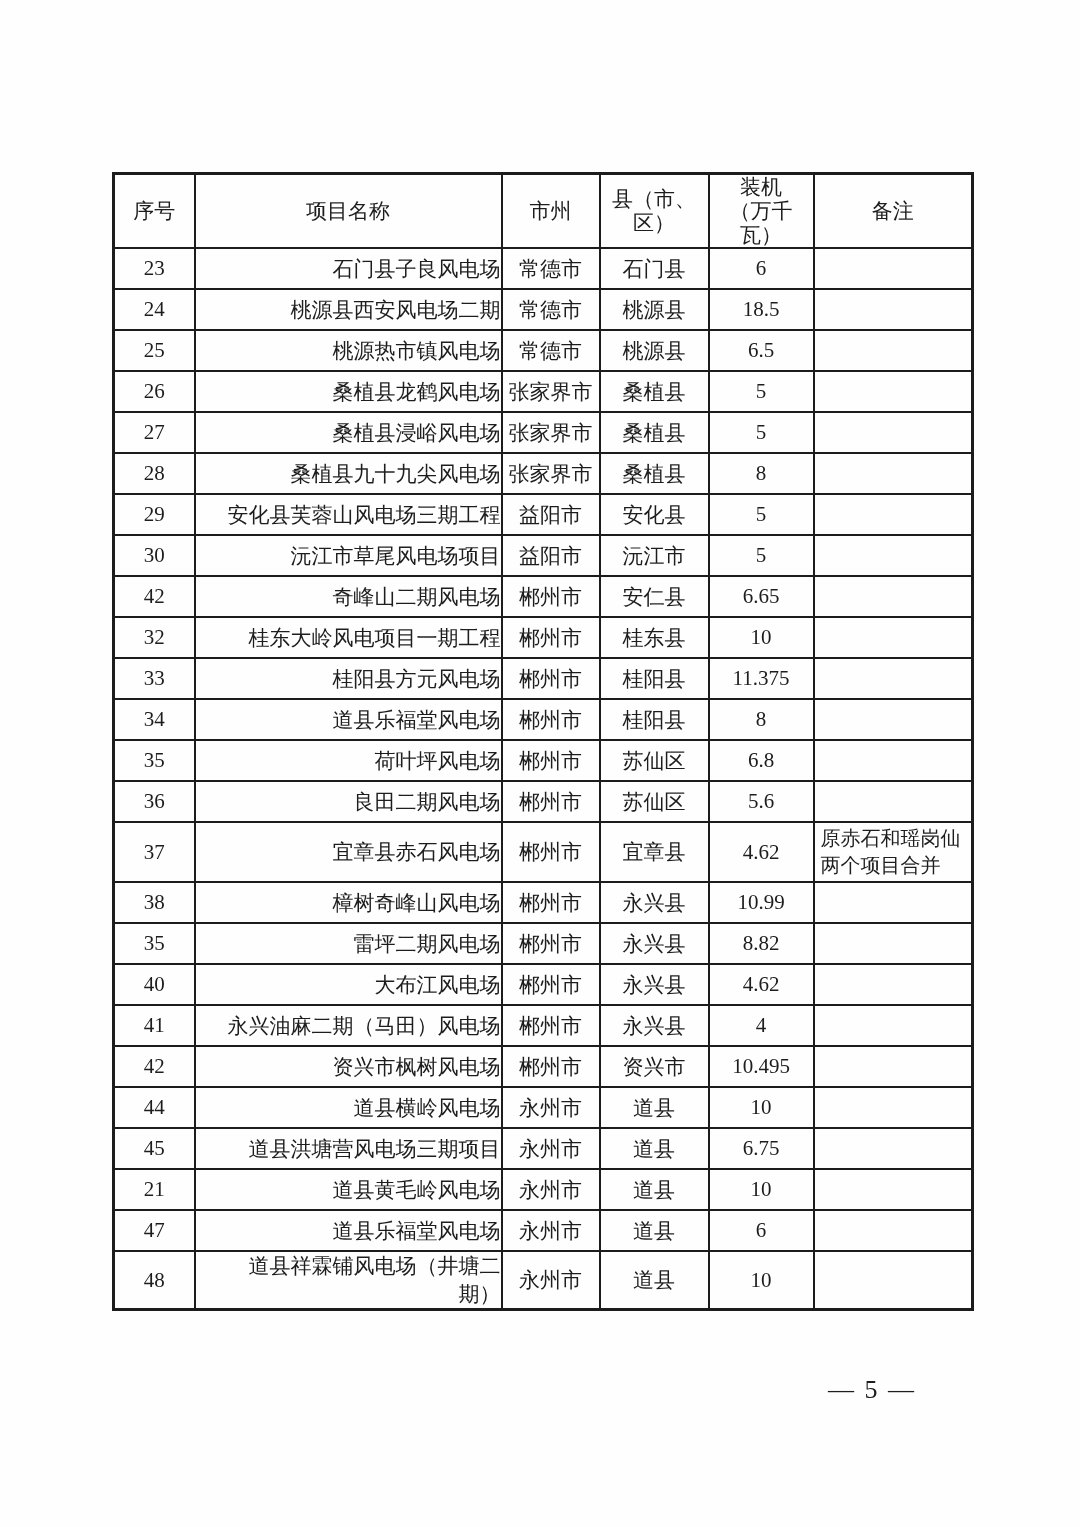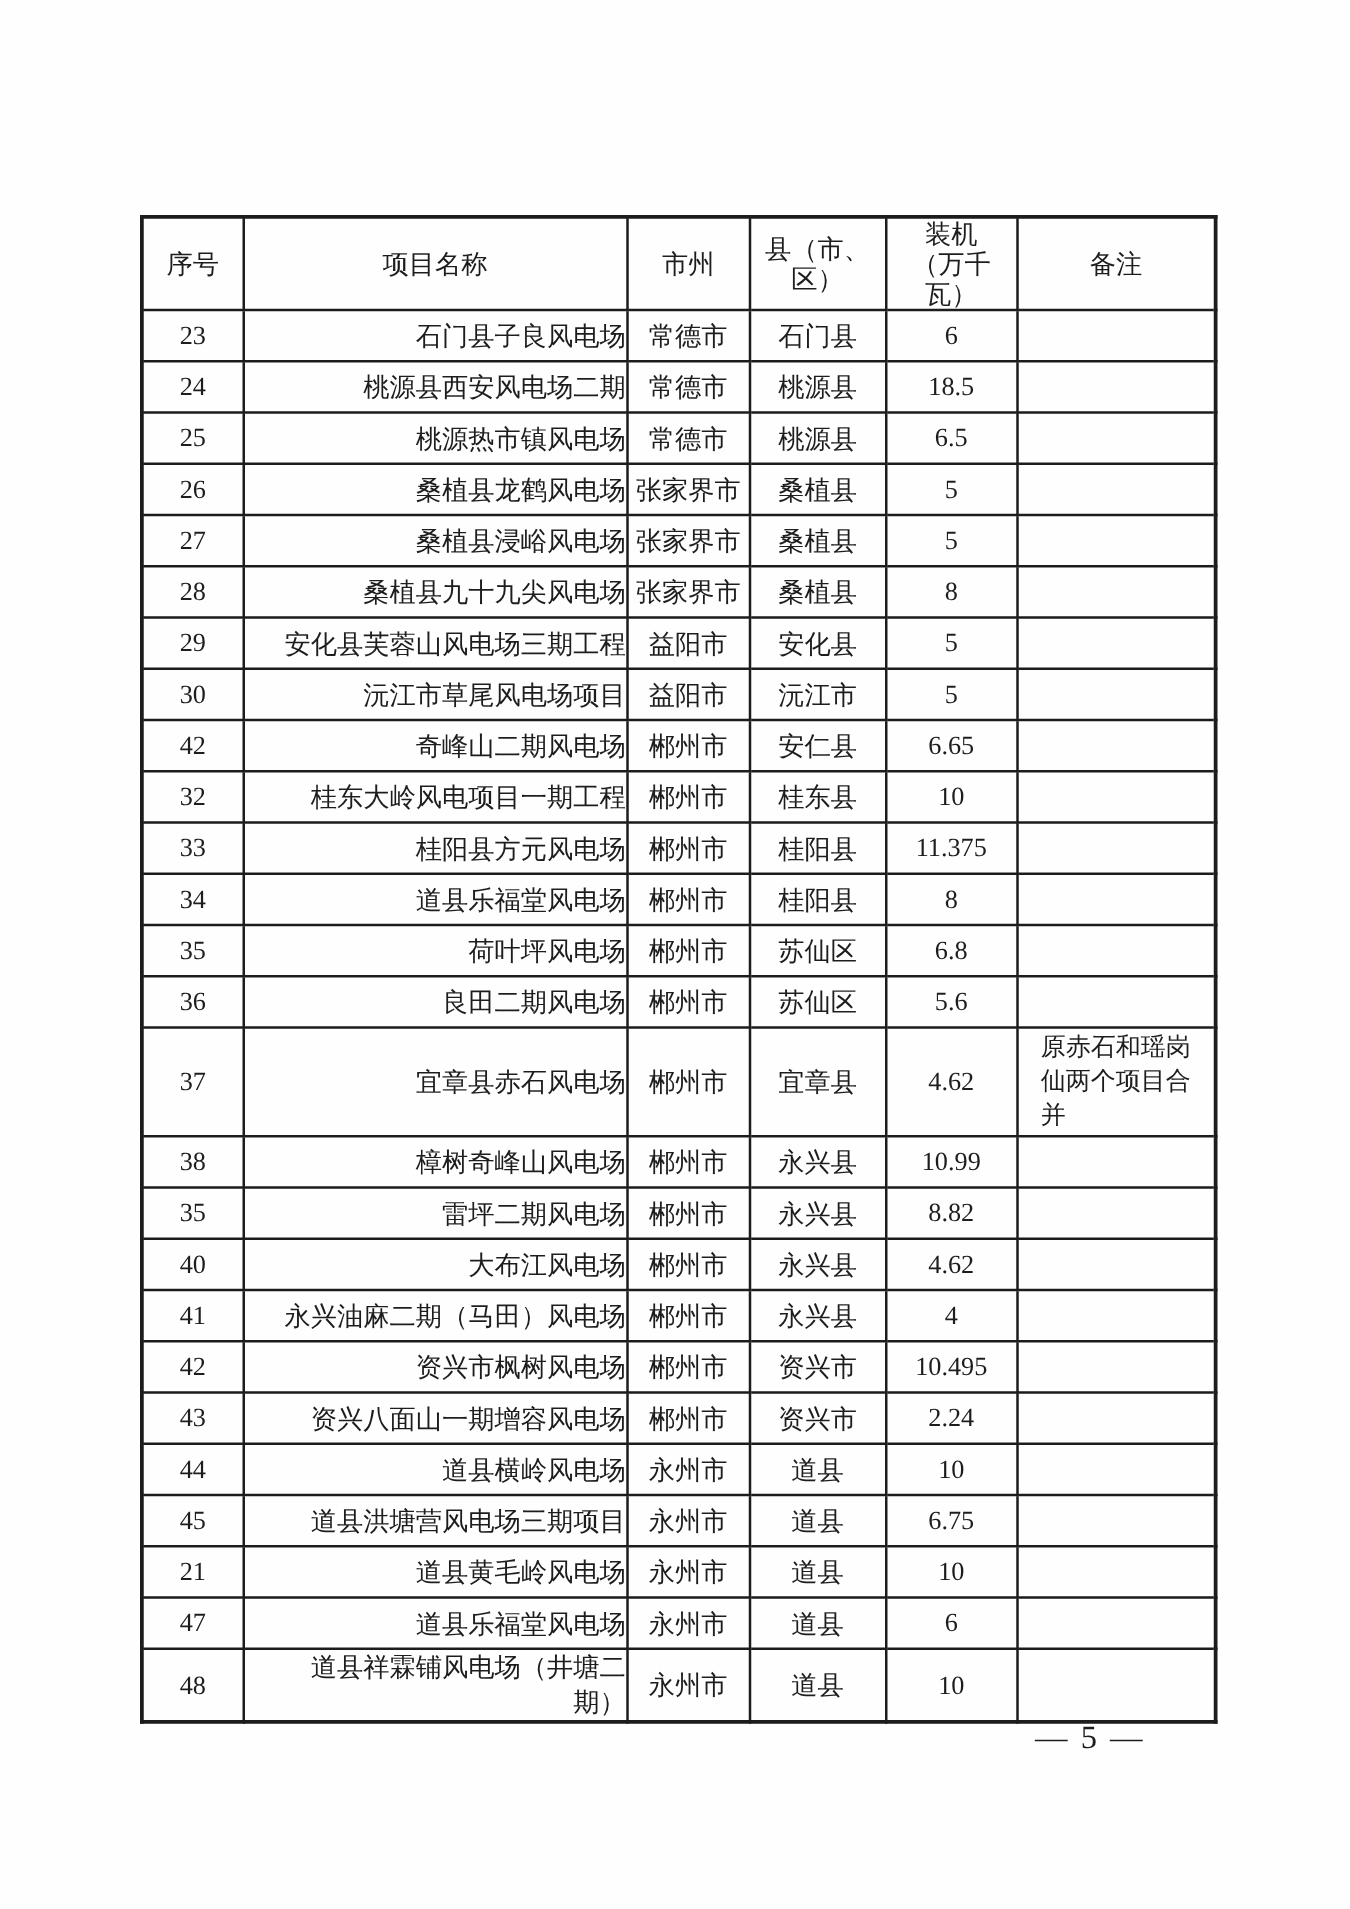--- a/index.html
+++ b/index.html
@@ -41,21 +41,21 @@
   }
   .doc-table tbody tr {
     height: 41px;
   }
   .doc-table td.col-name {
     text-align: right;
     padding-left: 14px;
   }
   .doc-table td.col-remark {
     text-align: left;
-    padding: 2px 18px;
+    padding: 2px 6px;
     font-size: 20px;
     line-height: 1.35;
   }
   .page-number {
     position: absolute;
     left: 828px;
     top: 1375px;
     font-size: 26px;
     letter-spacing: 2px;
     color: #1d1d1d;
@@ -241,28 +241,20 @@
         </tr>
         <tr>
           <td class="col-no">42</td>
           <td class="col-name">资兴市枫树风电场</td>
           <td class="col-city">郴州市</td>
           <td class="col-county">资兴市</td>
           <td class="col-capacity">10.495</td>
           <td class="col-remark"></td>
         </tr>
         <tr>
-          <td class="col-no">43</td>
-          <td class="col-name">资兴八面山一期增容风电场</td>
-          <td class="col-city">郴州市</td>
-          <td class="col-county">资兴市</td>
-          <td class="col-capacity">2.24</td>
-          <td class="col-remark"></td>
-        </tr>
-        <tr>
           <td class="col-no">44</td>
           <td class="col-name">道县横岭风电场</td>
           <td class="col-city">永州市</td>
           <td class="col-county">道县</td>
           <td class="col-capacity">10</td>
           <td class="col-remark"></td>
         </tr>
         <tr>
           <td class="col-no">45</td>
           <td class="col-name">道县洪塘营风电场三期项目</td>

